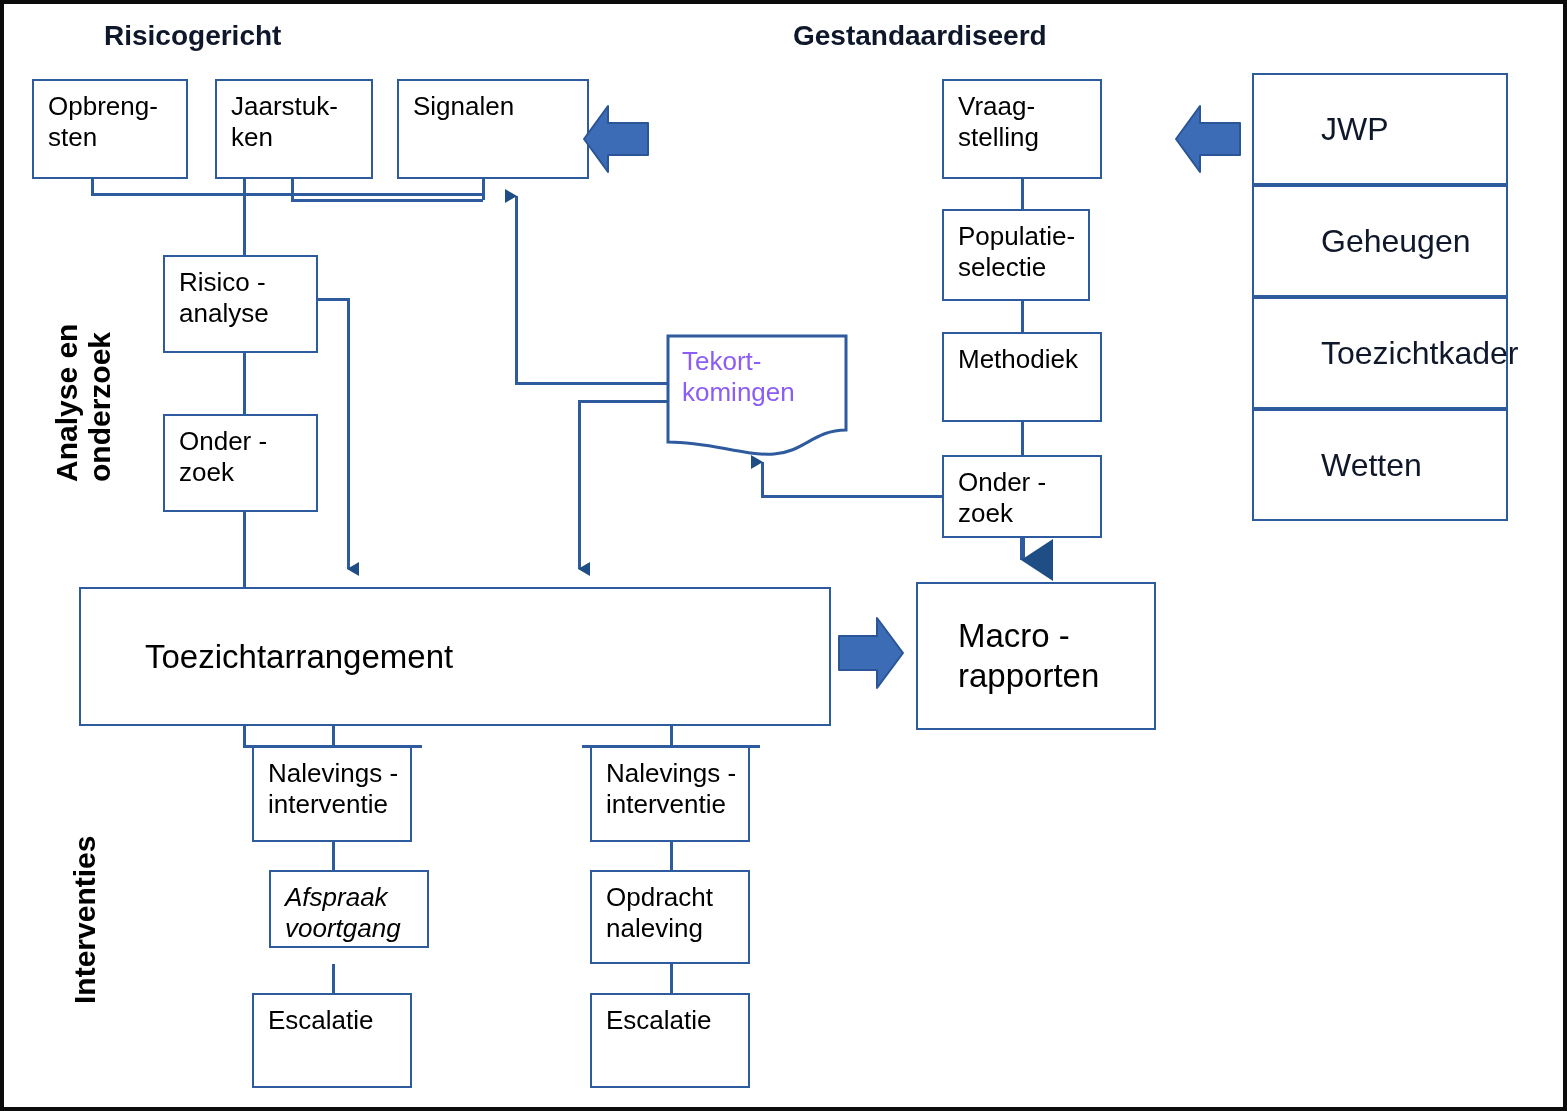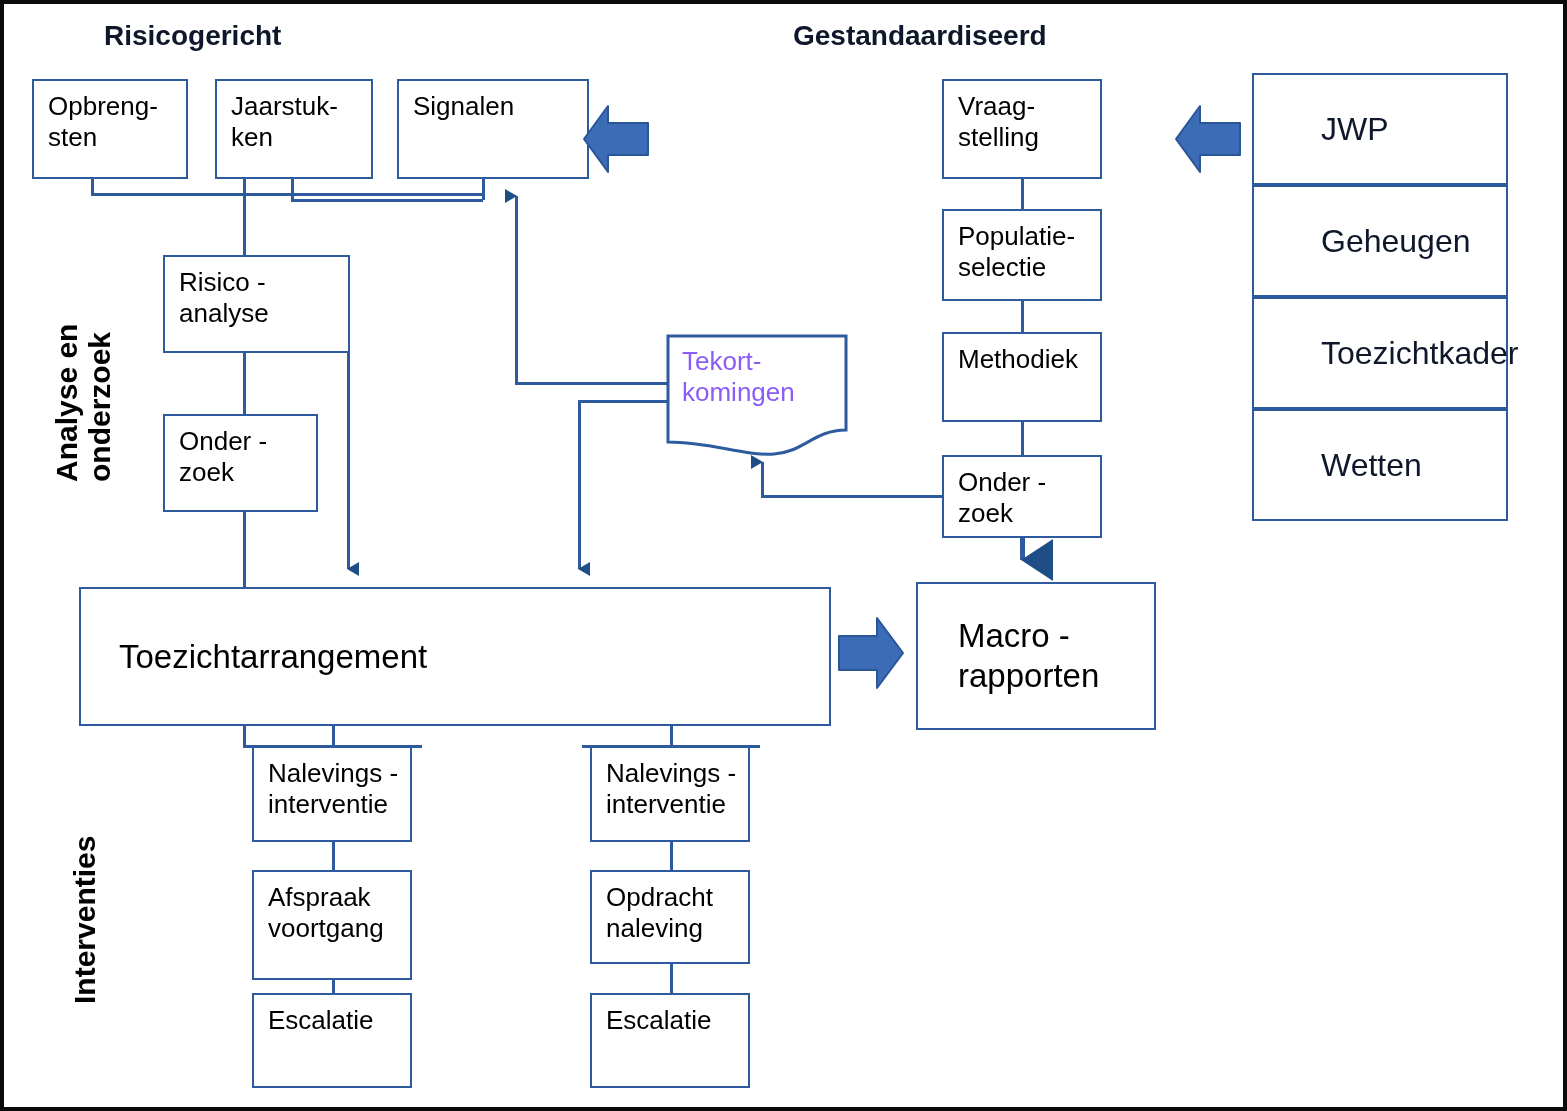--- a/index.html
+++ b/index.html
@@ -178,21 +178,21 @@
 
   <div class="node" style="left:211px; top:75px; width:158px; height:100px;">
     <span class="txt">Jaarstuk-
 ken</span>
   </div>
 
   <div class="node" style="left:393px; top:75px; width:192px; height:100px;">
     <span class="txt">Signalen</span>
   </div>
 
-  <div class="node" style="left:159px; top:251px; width:187px; height:98px;">
+  <div class="node" style="left:159px; top:251px; width:155px; height:98px;">
     <span class="txt">Risico  -
 analyse</span>
   </div>
 
   <div class="node" style="left:159px; top:410px; width:155px; height:98px;">
     <span class="txt">Onder -
 zoek</span>
   </div>
 
   <div class="doc-shape" style="left:660px; top:328px; width:186px; height:130px;">
@@ -201,49 +201,49 @@
     </svg>
     <span class="txt">Tekort-
 komingen</span>
   </div>
 
   <div class="node" style="left:938px; top:75px; width:160px; height:100px;">
     <span class="txt">Vraag-
 stelling</span>
   </div>
 
-  <div class="node" style="left:938px; top:205px; width:160px; height:92px;">
+  <div class="node" style="left:938px; top:205px; width:148px; height:92px;">
     <span class="txt">Populatie-
 selectie</span>
   </div>
 
   <div class="node" style="left:938px; top:328px; width:160px; height:90px;">
     <span class="txt">Methodiek</span>
   </div>
 
   <div class="node" style="left:938px; top:451px; width:160px; height:83px;">
     <span class="txt">Onder -
 zoek</span>
   </div>
 
   <div class="node big center-v" style="left:75px; top:583px; width:752px; height:139px;">
-    <span class="txt" style="left:38px;">Toezichtarrangement</span>
+    <span class="txt" style="left:64px;">Toezichtarrangement</span>
   </div>
 
   <div class="node big center-v" style="left:912px; top:578px; width:240px; height:148px;">
     <span class="txt" style="left:40px;">Macro -
 rapporten</span>
   </div>
 
   <div class="node" style="left:248px; top:742px; width:160px; height:96px;">
     <span class="txt">Nalevings -
 interventie</span>
   </div>
 
-  <div class="node" style="left:248px; top:866px; width:160px; height:110px;">
+  <div class="node" style="left:265px; top:866px; width:160px; height:78px;font-style:italic;">
     <span class="txt">Afspraak
 voortgang</span>
   </div>
 
   <div class="node" style="left:248px; top:989px; width:160px; height:95px;">
     <span class="txt">Escalatie</span>
   </div>
 
   <div class="node" style="left:586px; top:742px; width:160px; height:96px;padding-left:19px;">
     <span class="txt">Nalevings -

